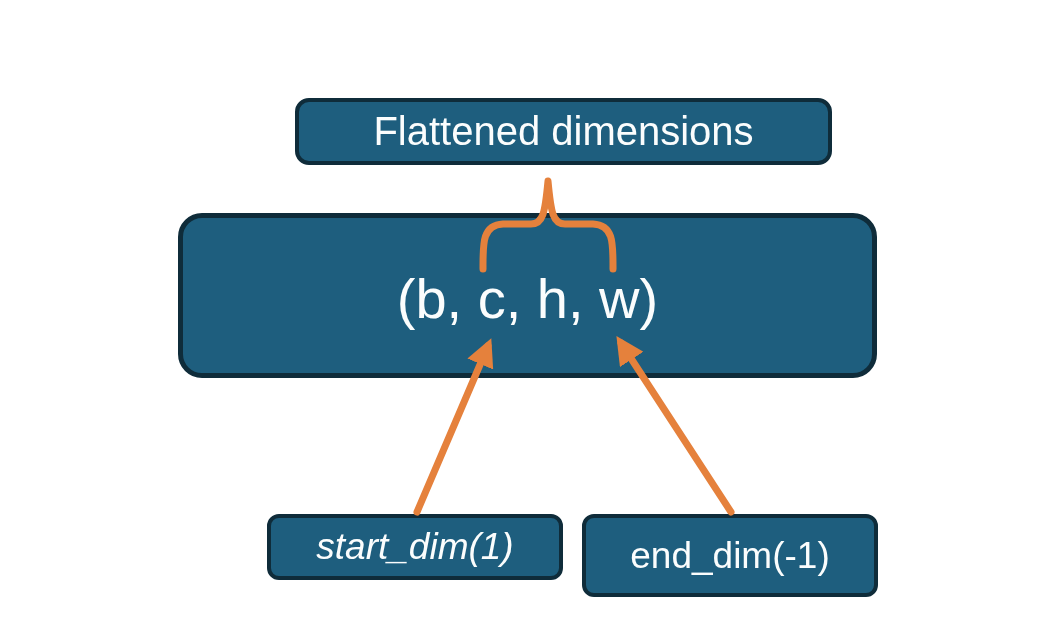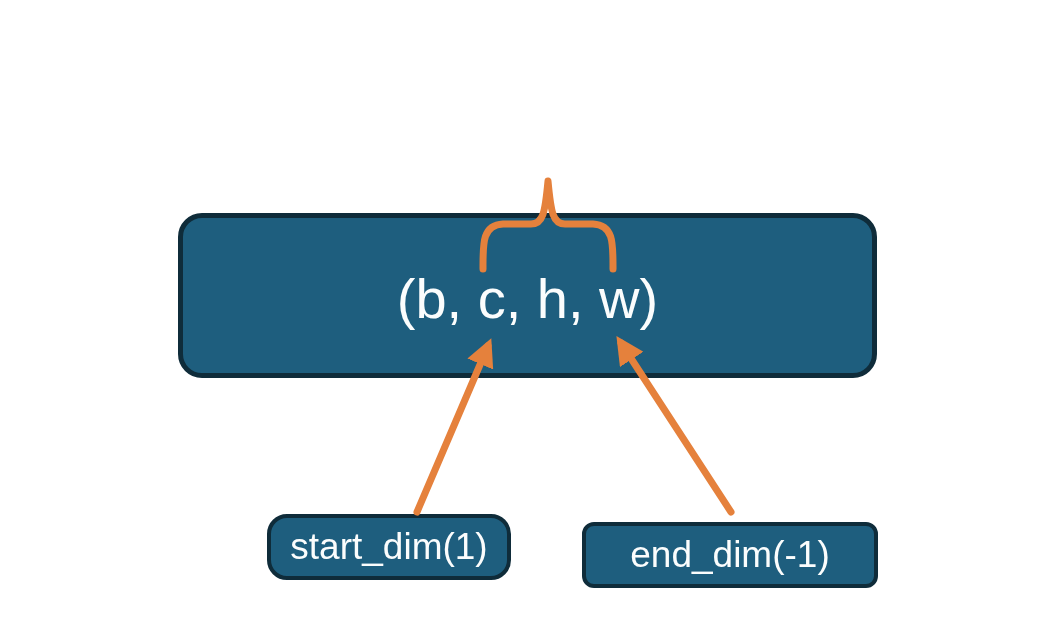--- a/index.html
+++ b/index.html
@@ -40,30 +40,30 @@
   .tensor-box {
     left: 178px; top: 213px;
     width: 699px; height: 165px;
     border-width: 5px;
     border-radius: 24px;
     font-size: 56px;
   }
   .tensor-box .label { margin-top: 6px; }
   .start-box {
     left: 267px; top: 514px;
-    width: 244px; height: 66px;
-    border-radius: 20px;
+    width: 296px; height: 66px;
+    border-radius: 12px;
     font-size: 37px;
+    font-style: italic;
   }
   .end-box {
     left: 582px; top: 514px;
-    width: 296px; height: 66px;
+    width: 296px; height: 83px;
     border-radius: 12px;
     font-size: 37px;
-    margin-top: 8px;
   }
   .connector-layer {
     position: absolute;
     left: 0; top: 0;
     width: 1038px; height: 632px;
     pointer-events: none;
   }
   .connector-layer path,
   .connector-layer line {
     stroke: var(--accent);
@@ -72,20 +72,23 @@
     stroke-linecap: round;
     stroke-linejoin: round;
   }
   .connector-layer .head { fill: var(--accent); stroke: none; }
 </style>
 </head>
 <body>
 
 <div class="canvas">
 
+  <div class="box title-box">
+    <span class="label">Flattened dimensions</span>
+  </div>
 
   <div class="box tensor-box">
     <span class="label">(b, c, h, w)</span>
   </div>
 
   <div class="box start-box">
     <span class="label">start_dim(1)</span>
   </div>
 
   <div class="box end-box">

